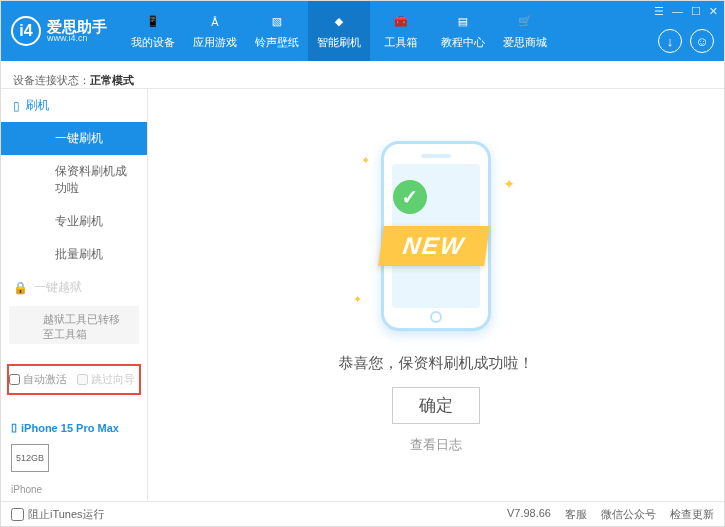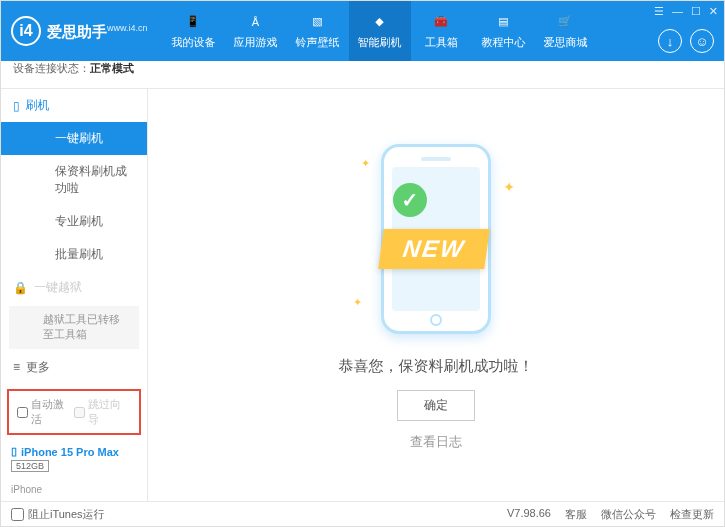--- a/index.html
+++ b/index.html
@@ -1,58 +1,58 @@
 <!DOCTYPE html>
 <html><head>
 <meta charset="utf-8">
 <style>
 *{margin:0;padding:0;box-sizing:border-box;font-family:"Microsoft YaHei",Arial,sans-serif}
 body{width:725px;height:527px;overflow:hidden;background:#fff;border:1px solid #ddd}
 .header{background:#1b8fe6;height:60px;display:flex;align-items:center;padding:0 10px;position:relative}
 .logo-box{display:flex;align-items:center;color:#fff;margin-right:15px}
 .logo-circle{width:30px;height:30px;border:2px solid #fff;border-radius:50%;display:flex;align-items:center;justify-content:center;font-weight:bold;font-size:16px;margin-right:6px;color:#fff}
-.logo-text{display:flex;flex-direction:row;line-height:1}
+.logo-text{display:flex;flex-direction:column;line-height:1}
 .logo-title{font-size:15px;font-weight:bold}
 .logo-sub{font-size:9px;opacity:.85}
 .nav{display:flex;height:100%}
 .nav-item{width:62px;height:100%;display:flex;flex-direction:column;align-items:center;justify-content:center;color:#fff;font-size:11px;cursor:pointer;gap:4px}
 .nav-item.active{background:#1478c8}
 .nav-icon{width:18px;height:18px;display:flex;align-items:center;justify-content:center}
 .win-controls{position:absolute;top:4px;right:6px;display:flex;gap:8px;color:#fff;font-size:11px}
 .win-btn{cursor:pointer;opacity:.85}
 .hr-btns{position:absolute;right:10px;bottom:8px;display:flex;gap:8px}
 .circ-btn{width:24px;height:24px;border:1.5px solid #fff;border-radius:50%;display:flex;align-items:center;justify-content:center;color:#fff;cursor:pointer;font-size:13px}
-.status-bar{height:28px;border-bottom:1px solid #e8e8e8;display:flex;align-items:flex-start;padding:0 12px;font-size:11px;color:#666}
+.status-bar{height:28px;border-bottom:1px solid #e8e8e8;display:flex;align-items:flex-end;padding:0 12px;font-size:11px;color:#666}
 .status-bar b{color:#333;font-weight:bold}
 .body{display:flex;height:calc(100% - 60px - 28px - 25px)}
 .sidebar{width:147px;border-right:1px solid #e8e8e8;display:flex;flex-direction:column;font-size:12px}
 .side-list{flex:1;overflow:auto}
 .side-header{display:flex;align-items:center;gap:6px;padding:8px 12px;color:#666;font-size:12px}
 .side-header.blue{color:#1b8fe6}
 .side-item{padding:8px 12px 8px 54px;color:#666;cursor:pointer}
 .side-item.active{background:#1b8fe6;color:#fff}
 .side-note{background:#f5f5f5;color:#999;padding:6px 12px 6px 34px;margin:2px 8px;font-size:11px;line-height:1.4}
-.side-bottom{border:2px solid #e74c3c;margin:4px 6px;padding:6px 8px;display:flex;font-size:11px;color:#999}
+.side-bottom{border:2px solid #e74c3c;margin:20px 6px;padding:6px 0;display:flex;gap:10px;font-size:11px;color:#999}
 .cb{display:flex;align-items:center;gap:3px}
 .cb input{width:11px;height:11px}
 .device-box{padding:6px 10px;font-size:11px}
 .device-name{color:#1b8fe6;font-weight:bold;display:flex;align-items:center;gap:4px}
-.device-badge{display:inline-block;border:1px solid #999;padding:0 4px;font-size:9px;color:#666;margin-top:2px}
+.device-badge{display:inline-block;border:1px solid #999;padding:8px 4px;font-size:9px;color:#666;margin-top:10px}
 .device-type{color:#999;font-size:10px;margin-top:12px}
 .main{flex:1;display:flex;flex-direction:column;align-items:center;justify-content:center;position:relative}
 .phone-img{position:relative;width:170px;height:200px;display:flex;align-items:center;justify-content:center}
 .phone{width:110px;height:190px;background:#fff;border:3px solid #b8e2f9;border-radius:18px;position:relative;box-shadow:0 4px 12px rgba(100,180,240,.3)}
 .phone::before{content:"";position:absolute;top:10px;left:50%;transform:translateX(-50%);width:30px;height:4px;background:#d8eefb;border-radius:2px}
 .phone-screen{position:absolute;top:20px;left:8px;right:8px;bottom:20px;background:#eaf6fd;border-radius:4px}
 .phone-home{position:absolute;bottom:5px;left:50%;transform:translateX(-50%);width:12px;height:12px;border:2px solid #b8e2f9;border-radius:50%}
 .ribbon{position:absolute;background:#ffc947;color:#fff;font-weight:900;font-size:24px;letter-spacing:2px;padding:6px 22px;transform:skewX(-8deg);top:90px;left:30px;box-shadow:0 2px 6px rgba(0,0,0,.15);font-style:italic}
 .check{position:absolute;top:44px;left:42px;width:34px;height:34px;background:#5fcf6f;border-radius:50%;display:flex;align-items:center;justify-content:center;color:#fff;font-size:20px;font-weight:bold}
 .star{position:absolute;color:#ffc947;font-size:11px}
 .msg{font-size:15px;color:#555;margin-top:18px}
-.ok-btn{margin-top:14px;border:1px solid #ccc;background:#fff;padding:6px 26px;font-size:12px;cursor:pointer;color:#555}
+.ok-btn{margin-top:14px;border:1px solid #ccc;background:#fff;padding:6px 26px;font-size:17px;cursor:pointer;color:#555}
 .log-link{margin-top:12px;font-size:13px;color:#999;cursor:pointer}
 .footer{height:25px;border-top:1px solid #e8e8e8;display:flex;align-items:center;padding:12px 10px;font-size:11px;color:#666;justify-content:space-between}
 .footer-left{display:flex;align-items:center;gap:4px}
 .footer-right{display:flex;gap:14px}
 .footer-right span{cursor:pointer}
 .disabled{color:#ccc}
 </style>
 </head>
 <body>
 

